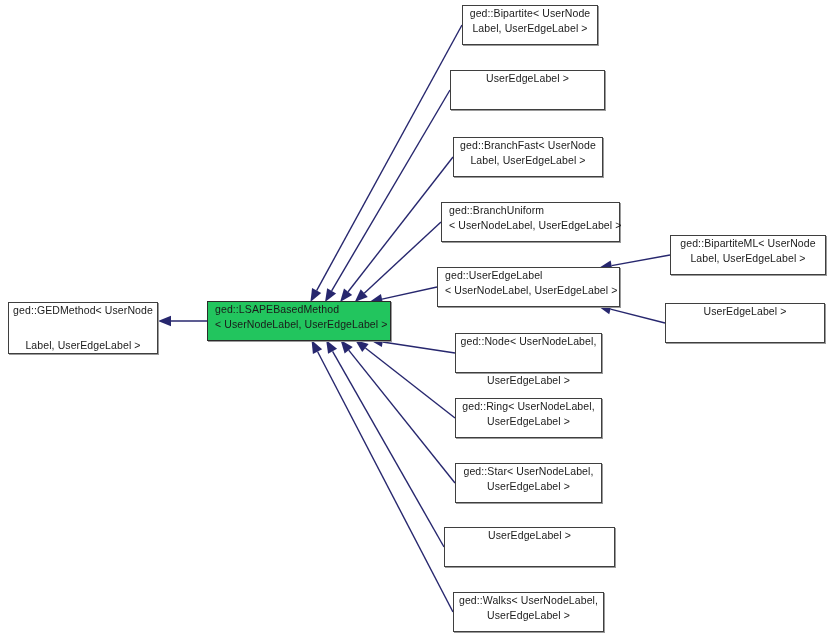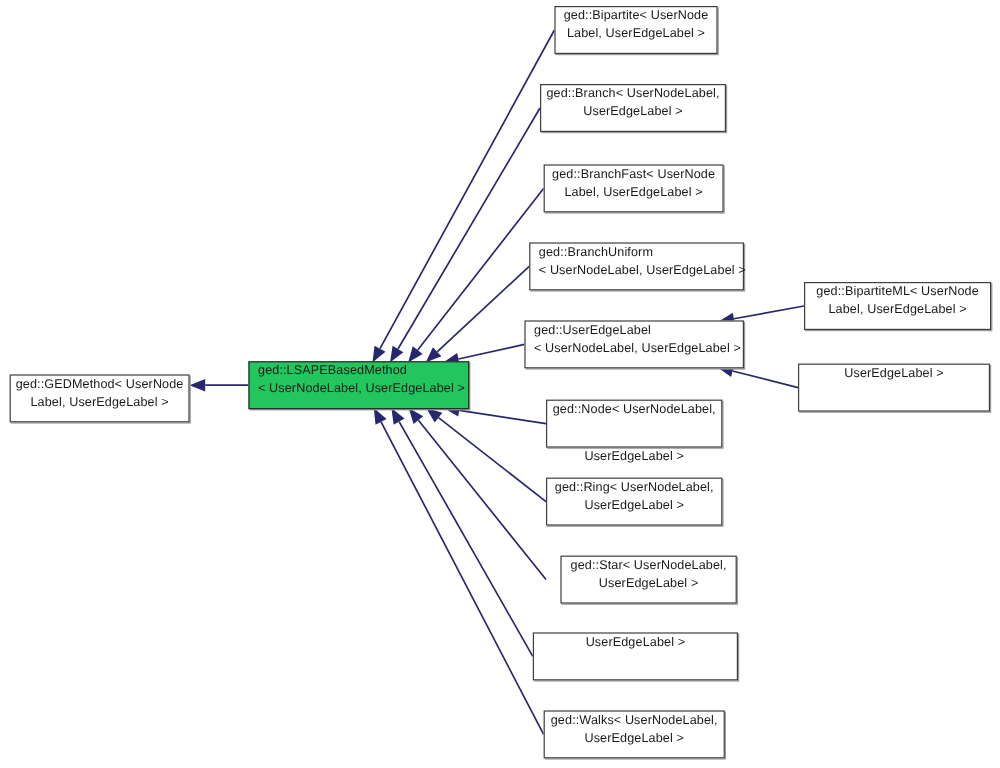--- a/index.html
+++ b/index.html
@@ -109,34 +109,33 @@
       <g>
         <line x1="670" y1="255" x2="611.5885810122996" y2="265.6650062758442" stroke="#27276e" stroke-width="1.4"></line>
         <polygon points="598.8,268 610.6545835226373,260.5495738709243 612.522578501962,270.78043868076406" fill="#27276e"></polygon>
       </g>
       <g>
         <line x1="665" y1="323" x2="610.5018470724648" y2="309.19271833430554" stroke="#27276e" stroke-width="1.4"></line>
         <polygon points="597.9,306 611.778934406187,304.1519795053196 609.2247597387426,314.23345716329146" fill="#27276e"></polygon>
       </g>
     </svg>
   <div id="node-layer">
-      <div class="node-box" title="ged::GEDMethod&lt; UserNodeLabel, UserEdgeLabel &gt;" style="left: 8px; top: 312px; width: 150px; height: 40px;">
+      <div class="node-box" title="ged::GEDMethod&lt; UserNodeLabel, UserEdgeLabel &gt;" style="left: 8px; top: 302px; width: 150px; height: 52px; gap: 20px;">
         <span class="node-line">ged::GEDMethod&lt; UserNode</span>
         <span class="node-line">Label, UserEdgeLabel &gt;</span>
       </div>
       <div class="node-box root-node align-left" title="ged::LSAPEBasedMethod&lt; UserNodeLabel, UserEdgeLabel &gt;" style="left: 207px; top: 301px; width: 184px; height: 40px;">
         <span class="node-line">ged::LSAPEBasedMethod</span>
         <span class="node-line">&lt; UserNodeLabel, UserEdgeLabel &gt;</span>
       </div>
       <div class="node-box" title="ged::Bipartite&lt; UserNodeLabel, UserEdgeLabel &gt;" style="left: 462px; top: 5px; width: 136px; height: 40px;">
         <span class="node-line">ged::Bipartite&lt; UserNode</span>
         <span class="node-line">Label, UserEdgeLabel &gt;</span>
       </div>
       <div class="node-box" title="ged::Branch&lt; UserNodeLabel, UserEdgeLabel &gt;" style="left: 450px; top: 70px; width: 155px; height: 40px;">
-        <span class="node-line">ged::Branch&lt; UserNodeLabel,</span>
         <span class="node-line">UserEdgeLabel &gt;</span>
       </div>
       <div class="node-box" title="ged::BranchFast&lt; UserNodeLabel, UserEdgeLabel &gt;" style="left: 453px; top: 137px; width: 150px; height: 40px;">
         <span class="node-line">ged::BranchFast&lt; UserNode</span>
         <span class="node-line">Label, UserEdgeLabel &gt;</span>
       </div>
       <div class="node-box align-left" title="ged::BranchUniform&lt; UserNodeLabel, UserEdgeLabel &gt;" style="left: 441px; top: 202px; width: 179px; height: 40px;">
         <span class="node-line">ged::BranchUniform</span>
         <span class="node-line">&lt; UserNodeLabel, UserEdgeLabel &gt;</span>
       </div>
@@ -145,21 +144,21 @@
         <span class="node-line">&lt; UserNodeLabel, UserEdgeLabel &gt;</span>
       </div>
       <div class="node-box" title="ged::Node&lt; UserNodeLabel, UserEdgeLabel &gt;" style="left: 455px; top: 333px; width: 147px; height: 40px; gap: 24px;">
         <span class="node-line">ged::Node&lt; UserNodeLabel,</span>
         <span class="node-line">UserEdgeLabel &gt;</span>
       </div>
       <div class="node-box" title="ged::Ring&lt; UserNodeLabel, UserEdgeLabel &gt;" style="left: 455px; top: 398px; width: 147px; height: 40px;">
         <span class="node-line">ged::Ring&lt; UserNodeLabel,</span>
         <span class="node-line">UserEdgeLabel &gt;</span>
       </div>
-      <div class="node-box" title="ged::Star&lt; UserNodeLabel, UserEdgeLabel &gt;" style="left: 455px; top: 463px; width: 147px; height: 40px; margin-left: 12px;">
+      <div class="node-box" title="ged::Star&lt; UserNodeLabel, UserEdgeLabel &gt;" style="left: 455px; top: 463px; width: 147px; height: 40px;">
         <span class="node-line">ged::Star&lt; UserNodeLabel,</span>
         <span class="node-line">UserEdgeLabel &gt;</span>
       </div>
       <div class="node-box" title="ged::Subgraph&lt; UserNodeLabel, UserEdgeLabel &gt;" style="left: 444px; top: 527px; width: 171px; height: 40px;">
         <span class="node-line">UserEdgeLabel &gt;</span>
       </div>
       <div class="node-box" title="ged::Walks&lt; UserNodeLabel, UserEdgeLabel &gt;" style="left: 453px; top: 592px; width: 151px; height: 40px;">
         <span class="node-line">ged::Walks&lt; UserNodeLabel,</span>
         <span class="node-line">UserEdgeLabel &gt;</span>
       </div>

